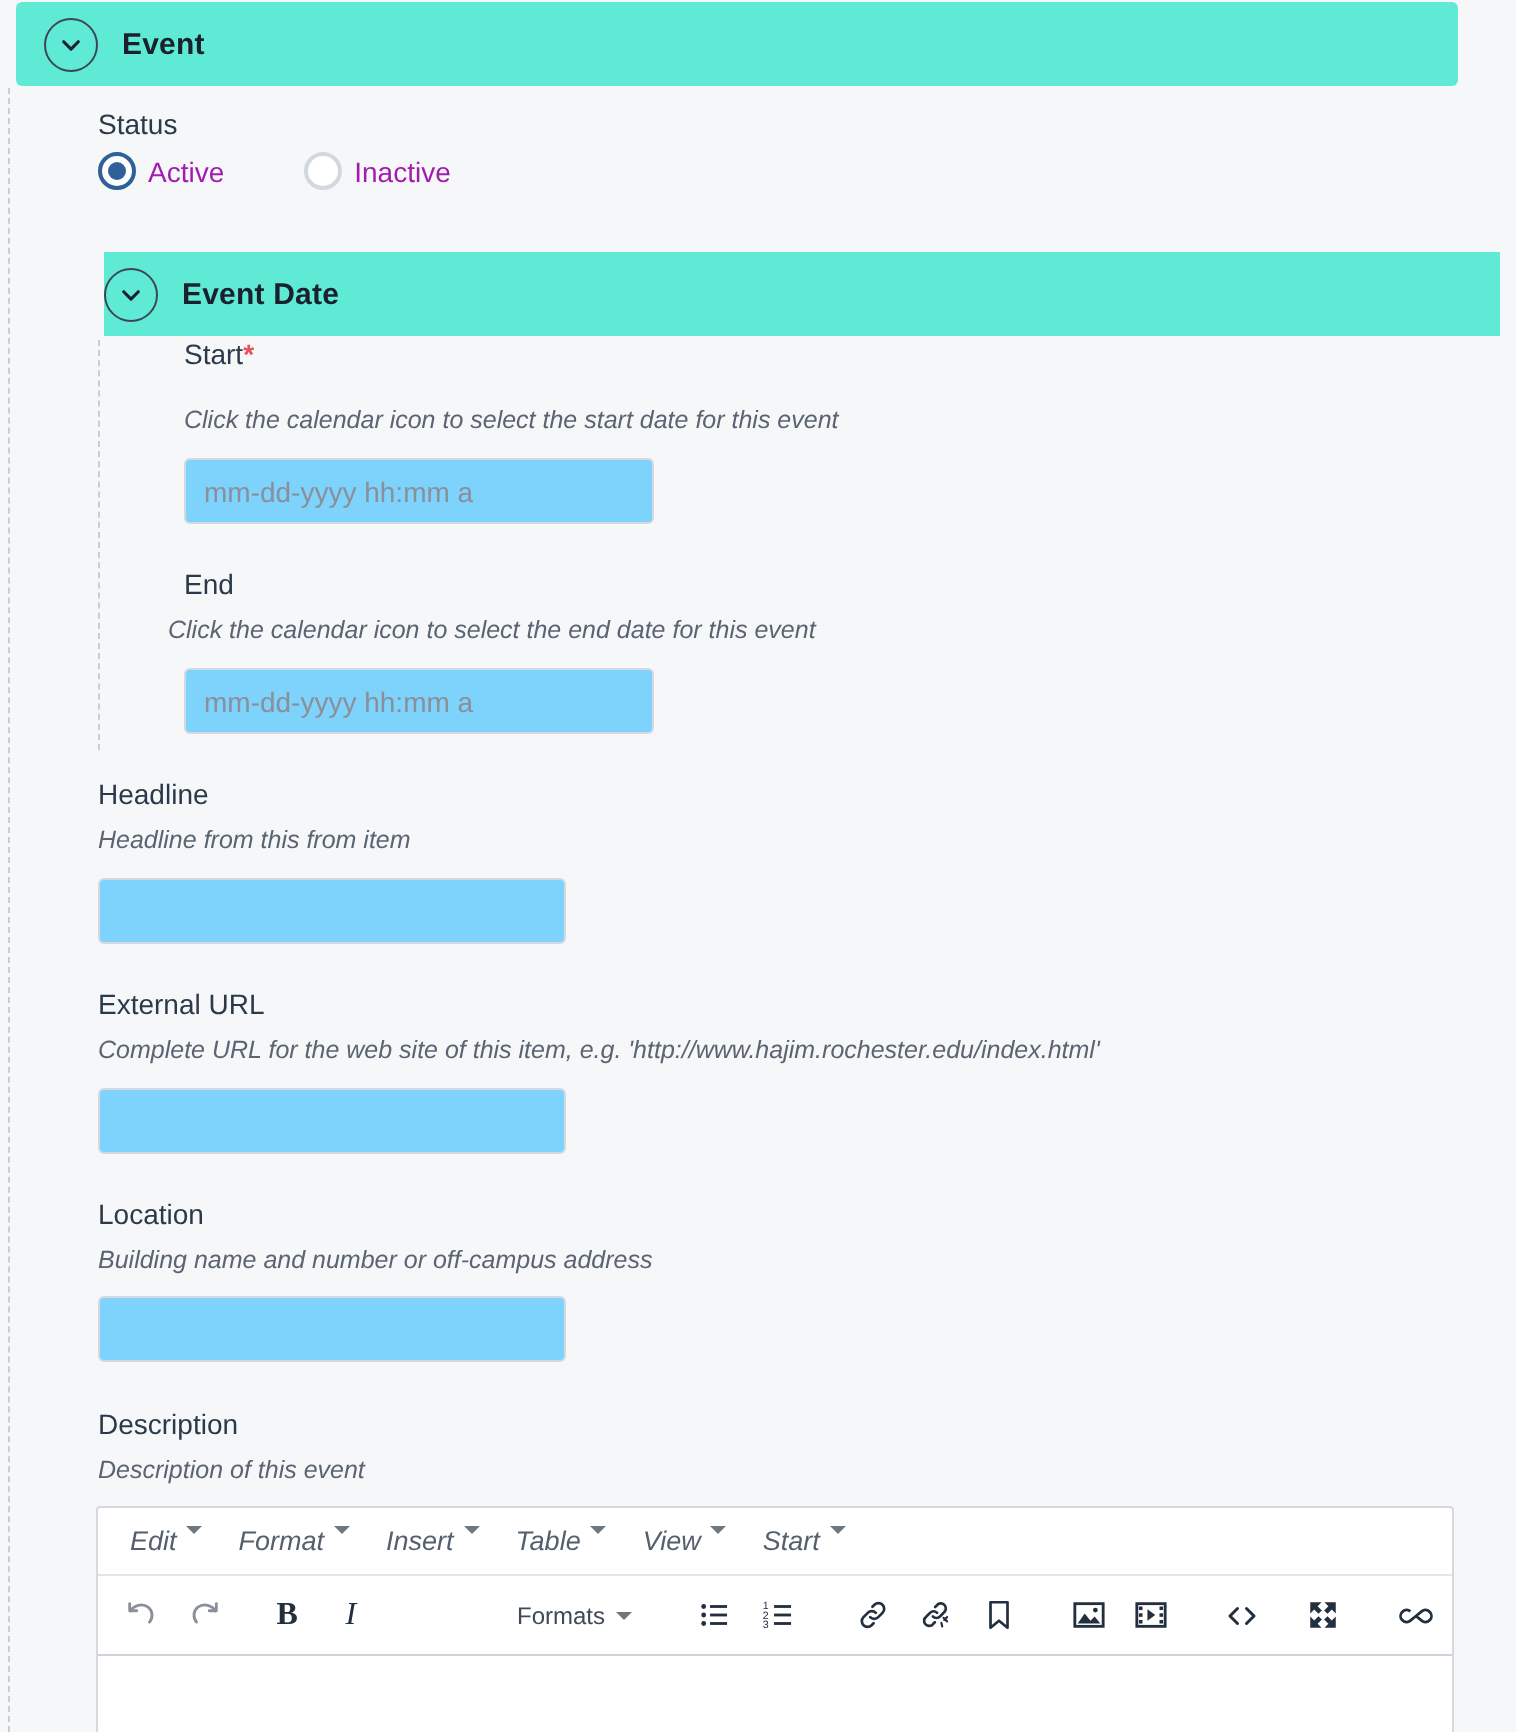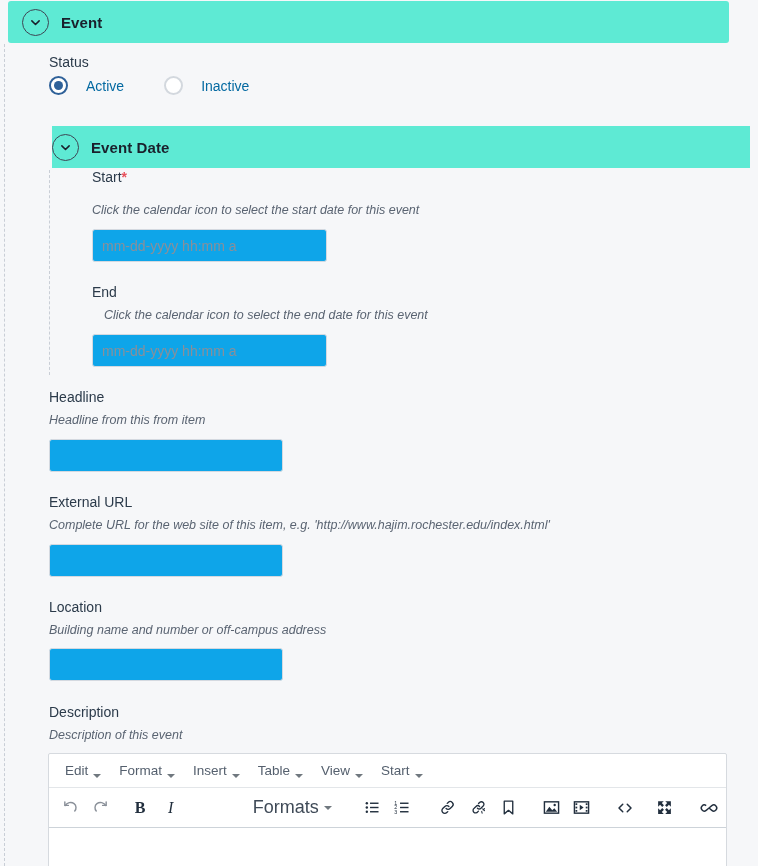--- a/index.html
+++ b/index.html
@@ -90,21 +90,21 @@
   .field-hint {
     position: absolute;
     font-size: 12.5px;
     font-style: italic;
     color: #5a6472;
   }
   .txt-input {
     position: absolute;
     box-sizing: border-box;
     height: 33px;
-    background: #0ea5e9;
+    background: #7dd3fc;
     border: 1px solid #d4d9e0;
     border-radius: 3px;
     font-family: "Liberation Sans", sans-serif;
     font-size: 14px;
     color: #2d3748;
     padding: 0 9px;
     outline: none;
   }
   .txt-input::placeholder { color: #8a8f99; }
 
@@ -140,23 +140,23 @@
     width: 9px;
     height: 9px;
     border-radius: 50%;
     background: #2f6199;
   }
   .radio-dot.off {
     border: 2px solid #d3d8de;
     background: #fff;
   }
   .radio-label {
-    margin-left: 18px;
+    margin-left: 6px;
     font-size: 14px;
-    color: #0369a1;
+    color: #a21caf;
   }
 
   
   .editor {
     position: absolute;
     left: 48px;
     top: 753px;
     width: 679px;
     box-sizing: border-box;
     border: 1px solid #d6dadf;
@@ -165,26 +165,27 @@
   }
   .menubar {
     display: flex;
     align-items: center;
     height: 33px;
     padding-left: 7px;
     border-bottom: 1px solid #e3e6e9;
   }
   .menu-item {
     display: flex;
-    align-items: flex-end;
+    align-items: flex-start;
     font-size: 13.5px;
     color: #55606e;
     padding: 3px 9px;
     cursor: pointer;
     border-radius: 3px;
+    font-style: italic;
   }
   .caret {
     display: inline-block;
     margin-left: 5px;
     width: 0; height: 0;
     border-left: 4px solid transparent;
     border-right: 4px solid transparent;
     border-top: 4px solid #70787f;
   }
   .toolbar {
@@ -203,21 +204,21 @@
     cursor: pointer;
     border-radius: 3px;
     color: #222f3e;
     margin-right: 4px;
   }
   .tb-btn svg { display:block; }
   .tb-gap { width: 10px; }
   .tb-formats {
     display: flex;
     align-items: center;
-    font-size: 18px;
+    font-size: 12px;
     color: #3f4a57;
     padding: 3px 8px;
     cursor: pointer;
     border-radius: 3px;
     margin-left: 48px;
   }
   .tb-bold { font-weight: bold; font-size: 16px; font-family: "Liberation Serif", serif; }
   .tb-italic { font-style: italic; font-size: 16px; font-family: "Liberation Serif", serif; }
   .editor-body {
     height: 41px;
@@ -261,21 +262,21 @@
   <span class="band-title">Event Date</span>
 </div>
 
 <div class="field-label" style="left:92px; top:169px;">
   <span>Start</span><span class="req-star">*</span>
 </div>
 <div class="field-hint" style="left:92px; top:203px;">Click the calendar icon to select the start date for this event</div>
 <input class="txt-input" style="left: 92px; top: 229px; width: 235px;" type="text" value="" placeholder="mm-dd-yyyy hh:mm a">
 
 <div class="field-label" style="left:92px; top:284px;text-align:right;">End</div>
-<div class="field-hint" style="left:104px; top:308px;">Click the calendar icon to select the end date for this event</div>
+<div class="field-hint" style="left:84px; top:308px;">Click the calendar icon to select the end date for this event</div>
 <input class="txt-input" style="left: 92px; top: 334px; width: 235px;" type="text" value="" placeholder="mm-dd-yyyy hh:mm a">
 
 <div class="field-label" style="left:49px; top:389px;">Headline</div>
 <div class="field-hint" style="left:49px; top:413px;">Headline from this from item</div>
 <input class="txt-input" style="left: 49px; top: 439px; width: 234px;" type="text" value="" placeholder="">
 
 <div class="field-label" style="left:49px; top:494px;">External URL</div>
 <div class="field-hint" style="left:49px; top:518px;">Complete URL for the web site of this item, e.g. 'http://www.hajim.rochester.edu/index.html'</div>
 <input class="txt-input" style="left: 49px; top: 544px; width: 234px;" type="text" value="" placeholder="">
 

